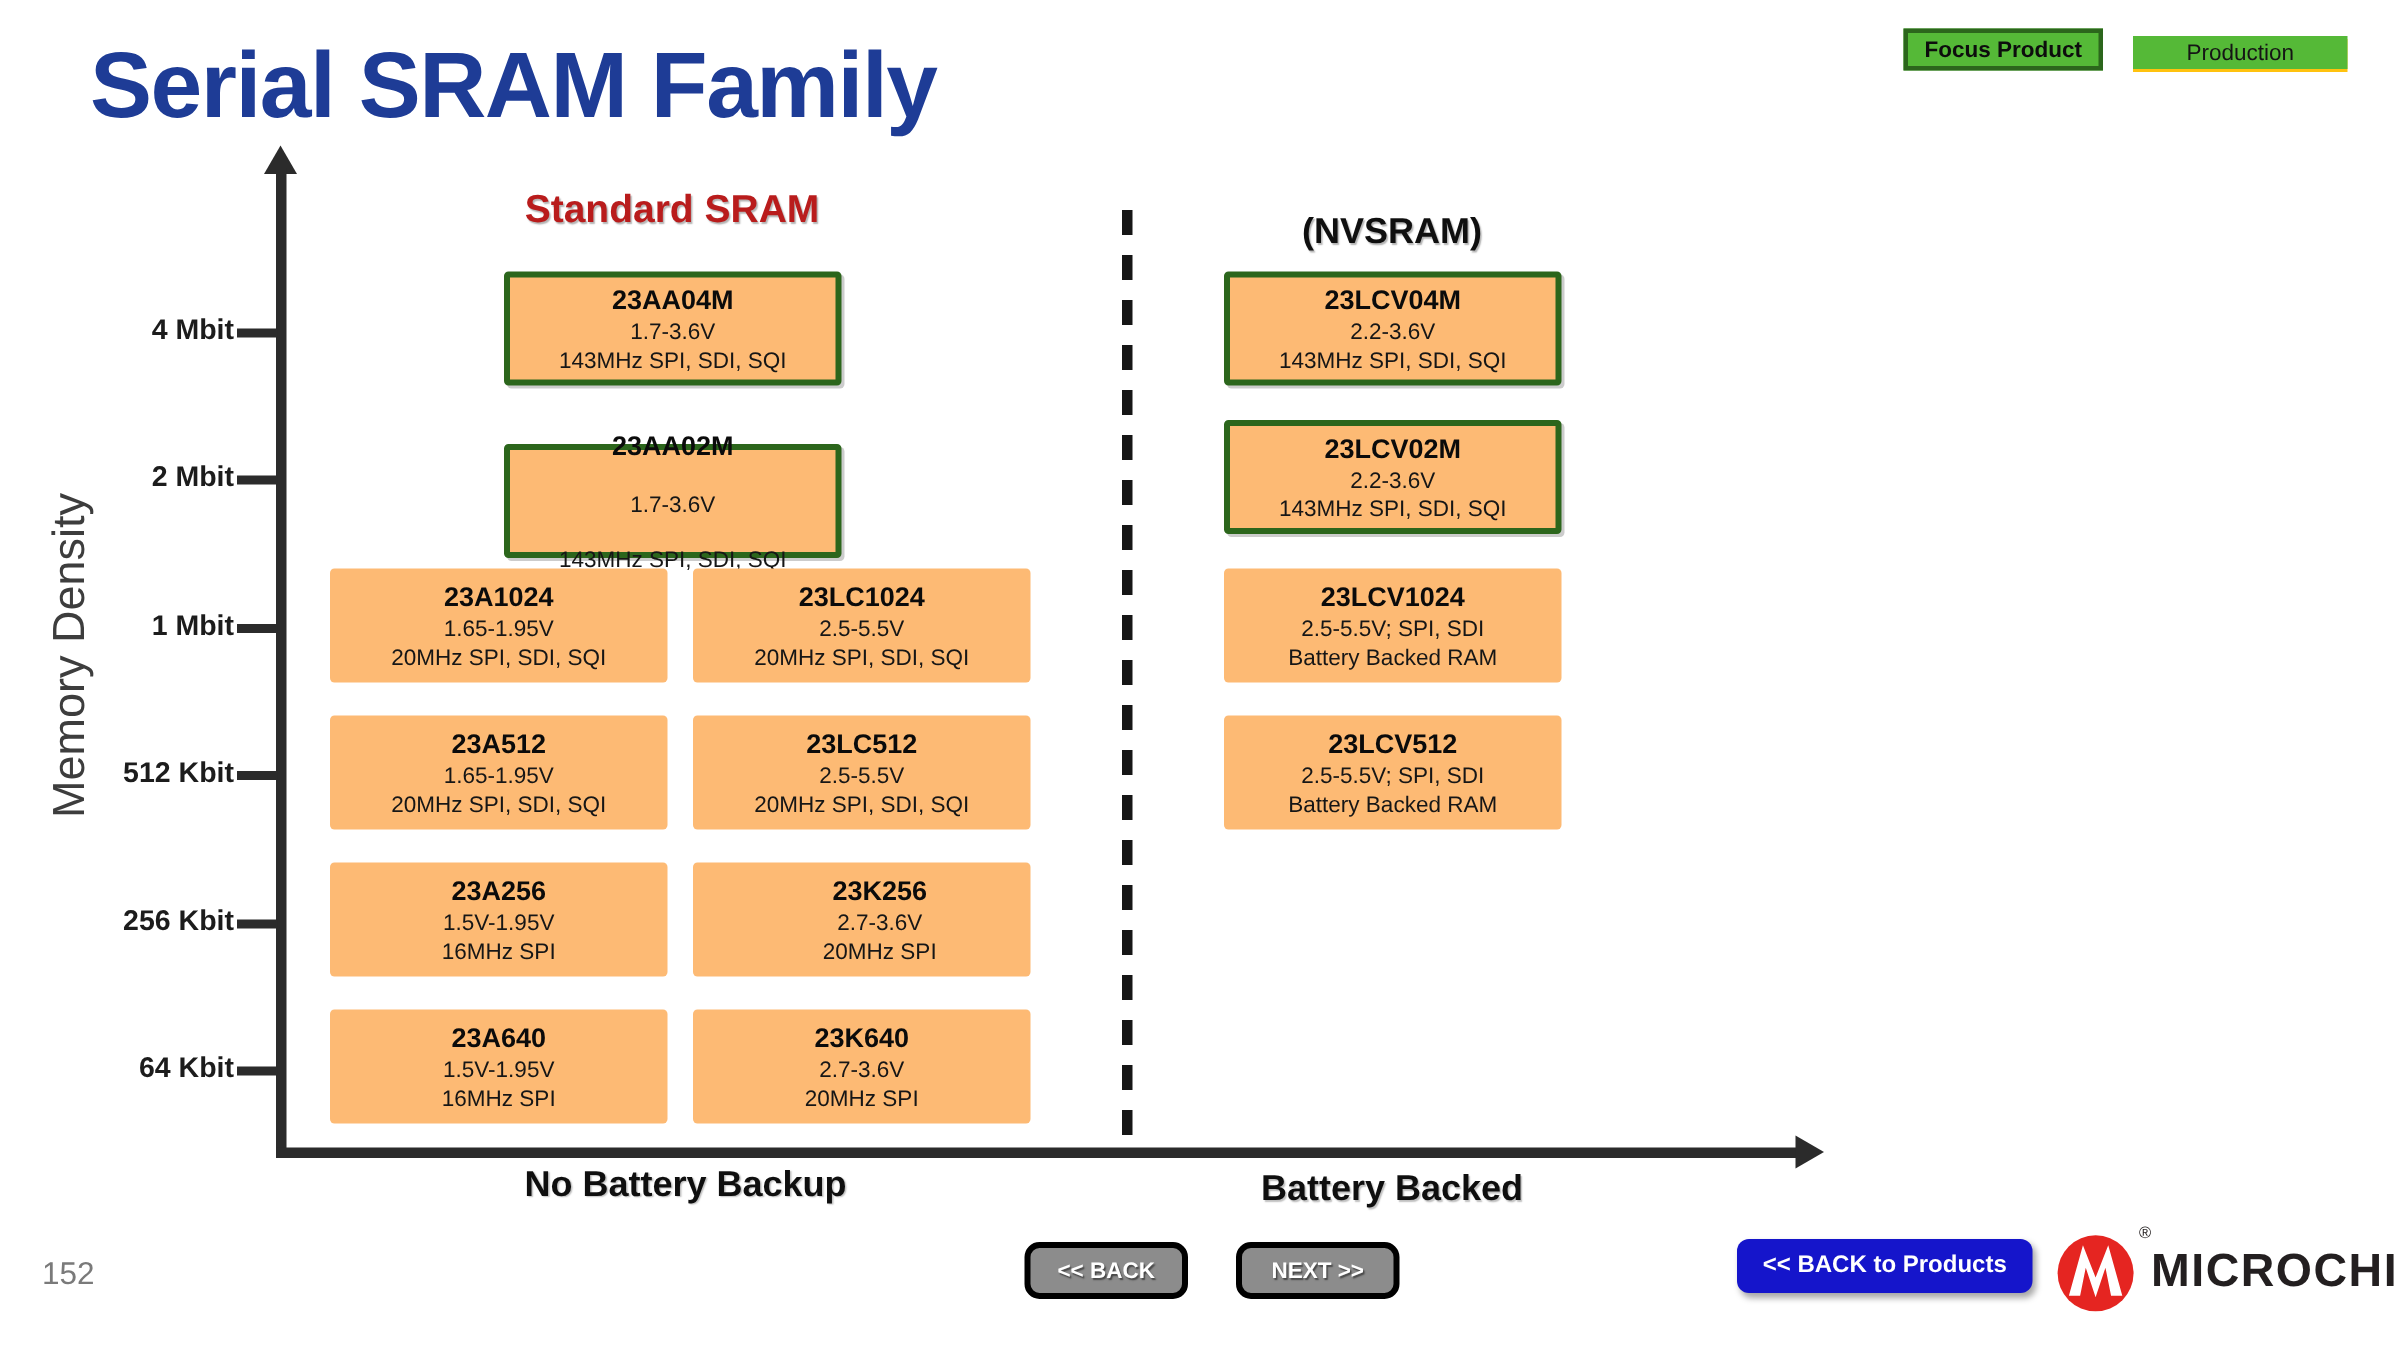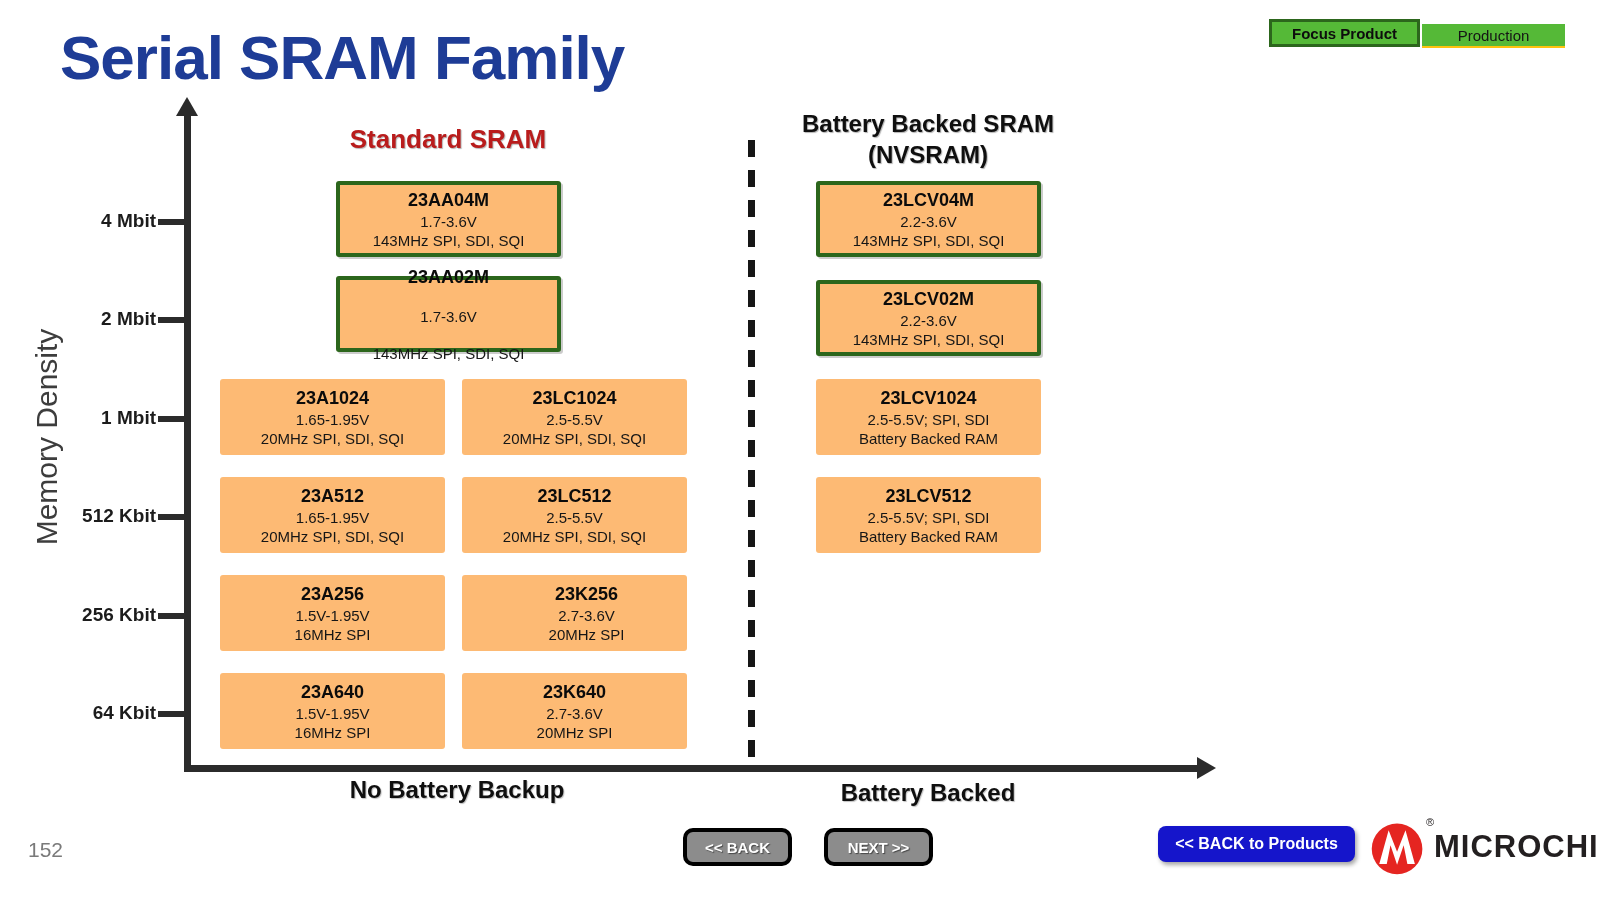--- a/index.html
+++ b/index.html
@@ -20,21 +20,21 @@
     position:absolute; left:1422px; top:2px; width:143px; height:22px;
     background:#FFC20E; display:flex; align-items:center; justify-content:center;
     font-size:15px; color:#be185d;margin-top:24px;
   }
   .legend-prod {
     position:absolute; left:1422px; top:24px; width:143px; height:22px;
     background:#55B937; display:flex; align-items:center; justify-content:center;
     font-size:15px; color:#151515;
   }
   .legend-focus {
-    position:absolute; left:1269px; top:19px; width:151px; height:28px;
+    position:absolute; left:1269px; top:19px; width:133px; height:28px;
     background:#55B937; border:3px solid #2C661C;
     display:flex; align-items:center; justify-content:center;
     font-size:15px; font-weight:bold; color:#0d0d0d;
   }
 
   
   .y-axis { position:absolute; left:184px; top:112px; width:7px; height:660px; background:#2b2b2b; }
   .y-arrow {
     position:absolute; left:176px; top:97px; width:0; height:0;
     border-left:11px solid transparent; border-right:11px solid transparent;
@@ -144,30 +144,30 @@
   <div class="y-tick-label" style="top:604px;">256 Kbit</div>
   <div class="y-tick-label" style="top:702px;">64 Kbit</div>
 
   <div class="x-axis"></div>
   <div class="x-arrow"></div>
 
   <div class="divider"></div>
 
   <div class="hdr-standard">Standard SRAM</div>
   <div class="hdr-battery">
-    <span>Battery Backed SRAM</span><br>
+    <br>
     <span>(NVSRAM)</span>
   </div>
 
   <div class="pbox focus" style="left:336px; top:181px;">
     <div class="pname">23AA04M</div>
     <div class="pline">1.7-3.6V</div>
     <div class="pline">143MHz SPI, SDI, SQI</div>
   </div>
-  <div class="pbox focus" style="left:336px; top:276px;gap:20px;">
+  <div class="pbox focus" style="left:336px; top:296px;gap:20px;">
     <div class="pname">23AA02M</div>
     <div class="pline">1.7-3.6V</div>
     <div class="pline">143MHz SPI, SDI, SQI</div>
   </div>
   <div class="pbox" style="left:220px; top:379px;">
     <div class="pname">23A1024</div>
     <div class="pline">1.65-1.95V</div>
     <div class="pline">20MHz SPI, SDI, SQI</div>
   </div>
   <div class="pbox" style="left:462px; top:379px;">

